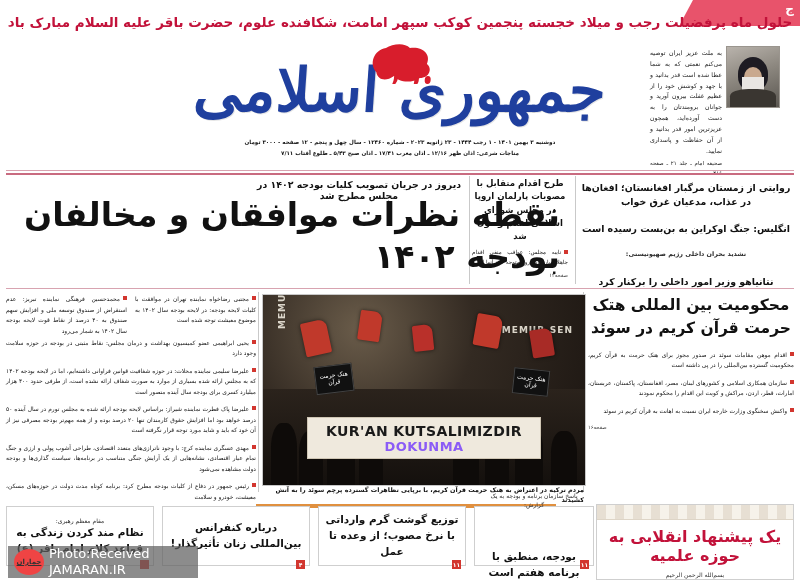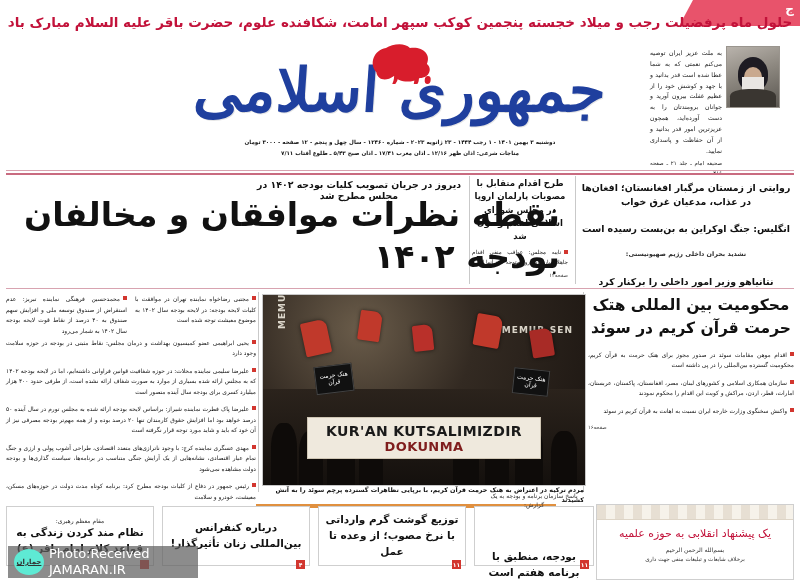--- a/index.html
+++ b/index.html
@@ -166,21 +166,21 @@
   .photo .person{
     position:absolute;bottom:0;background:#0e0b09;border-radius:40% 40% 0 0;
   }
   .photo .banner{
     position:absolute;left:50%;bottom:26px;transform:translateX(-50%);
     width:232px;height:40px;background:#efe9dd;border:1px solid #cfc6b4;
     display:flex;flex-direction:column;align-items:center;justify-content:center;
     color:#1a1a1a;font-weight:bold;direction:ltr;
   }
   .photo .banner .l1{font-size:14px;letter-spacing:.4px;}
-  .photo .banner .l2{font-size:13px;letter-spacing:.4px;color:#7f1d1d;}
+  .photo .banner .l2{font-size:13px;letter-spacing:.4px;color:#8b5cf6;}
   .photo .sign{
     position:absolute;background:#111;color:#fff;font-size:6px;
     display:flex;align-items:center;justify-content:center;direction:ltr;
     border:1px solid #444;text-align:center;line-height:1.15;padding:1px;
   }
   .photo .topsign{
     position:absolute;color:#e9e4d8;font-size:9px;font-weight:bold;direction:ltr;
     letter-spacing:1px;opacity:.92;
   }
   .caption{
@@ -213,36 +213,36 @@
     display:flex;align-items:center;justify-content:center;
   }
   .promo{
     position:absolute;top:0;right:6px;width:196px;height:74px;
     border:1px solid #cfcfcf;background:#fff;text-align:center;overflow:hidden;
   }
   .promo .orn{
     height:14px;background:repeating-linear-gradient(90deg,#e7dfd3 0 9px,#f6f2ea 9px 18px);
     border-bottom:1px solid #ded5c7;
   }
-  .promo .p-ttl{font-size:11px;font-weight:normal;color:#c2123a;margin-top:7px;}
+  .promo .p-ttl{font-size:16px;font-weight:bold;color:#c2123a;margin-top:7px;}
   .promo .p-bas{font-size:6px;margin-top:6px;color:#333;}
   .promo .p-sub{font-size:5.6px;margin-top:3px;color:#333;}
   .topstrip{
     position:absolute;top:0;left:256px;width:300px;height:4px;background:#e0903f;
   }
 
   
   .watermark{
     position:absolute;left:8px;top:546px;width:190px;height:32px;
     background:rgba(95,95,95,.72);display:flex;align-items:center;
     direction:ltr;color:#fff;
   }
   .watermark .wlogo{
     width:30px;height:26px;margin:0 5px 0 6px;border-radius:50%;
-    background:#5eead4;color:#333;font-size:7px;font-weight:bold;
+    background:#ef4444;color:#333;font-size:7px;font-weight:bold;
     display:flex;align-items:center;justify-content:center;text-decoration:underline;
   }
   .watermark .wtxt{font-size:13px;line-height:1.25;}
 </style>
 </head>
 <body>
 
 <div class="page">
 
   <div class="corner-flag">

